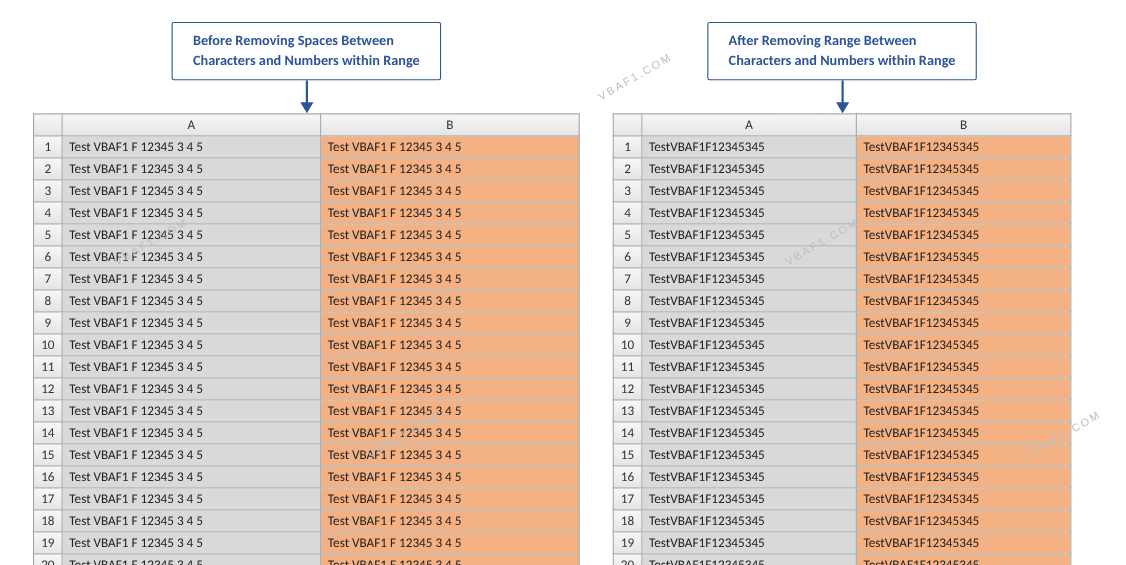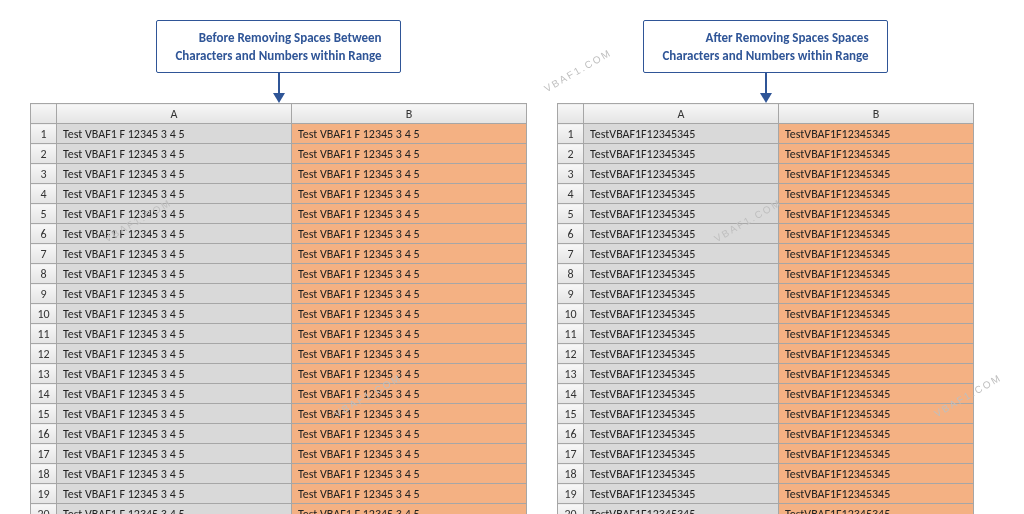--- a/index.html
+++ b/index.html
@@ -19,21 +19,21 @@
     display: flex;
     flex-direction: column;
     align-items: center;
   }
   .callout {
     border: 1px solid #2f5597;
     background: #ffffff;
     color: #2f5597;
     font-weight: bold;
     font-size: 13px;
-    text-align: right;
+    text-align: left;
     padding: 8px 18px;
     line-height: 1.35;
     border-radius: 2px;
     white-space: nowrap;
   }
   .arrow-wrap {
     height: 30px;
     display: flex;
     justify-content: center;
     align-items: center;
@@ -214,21 +214,21 @@
             <th class="rowhdr">20</th>
             <td class="colA">Test    VBAF1    F    12345    3  4  5</td>
             <td class="colB">Test    VBAF1    F    12345    3  4  5</td>
           </tr>
         </tbody>
     </table>
   </div>
 
   <div class="panel after">
     <div class="callout">
-      <span>After Removing Spaces Spaces</span><br>
+      <span>After Removing Range Between</span><br>
       <span>Characters and Numbers within Range</span>
     </div>
     <div class="arrow-wrap">
       <svg class="arrow" width="16" height="30">
         <line x1="8" y1="0" x2="8" y2="22" stroke="#2f5597" stroke-width="2"></line>
         <polygon points="2,20 14,20 8,30" fill="#2f5597"></polygon>
       </svg>
     </div>
     <table class="grid">
       <thead>

